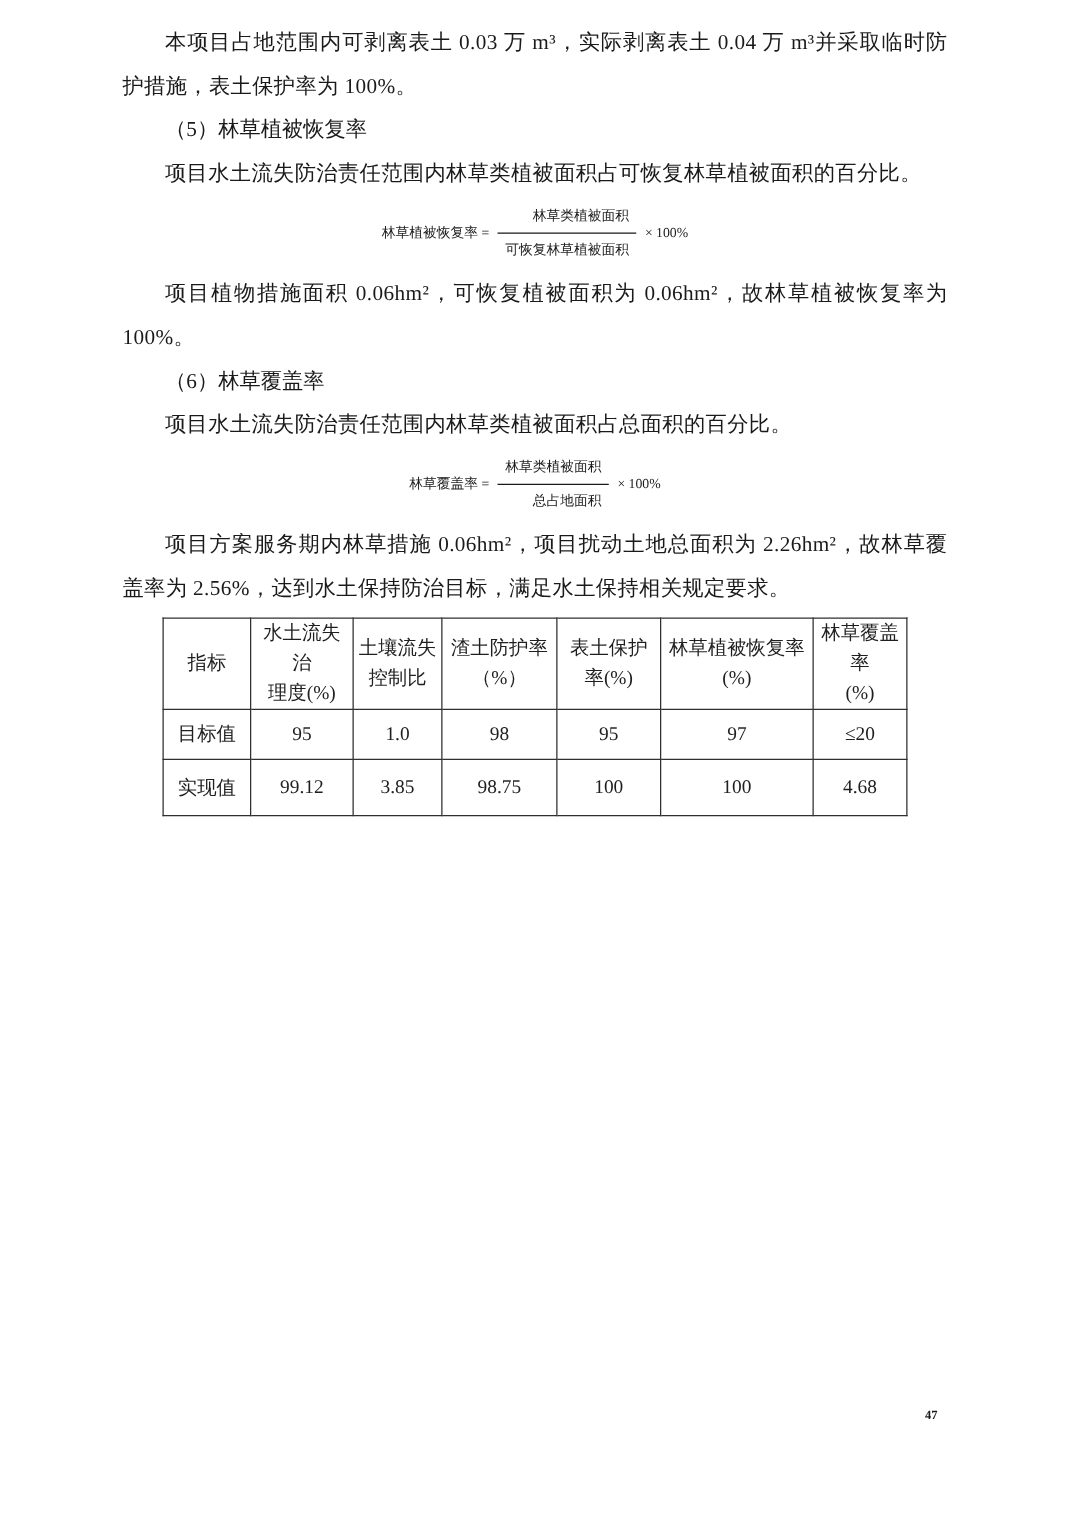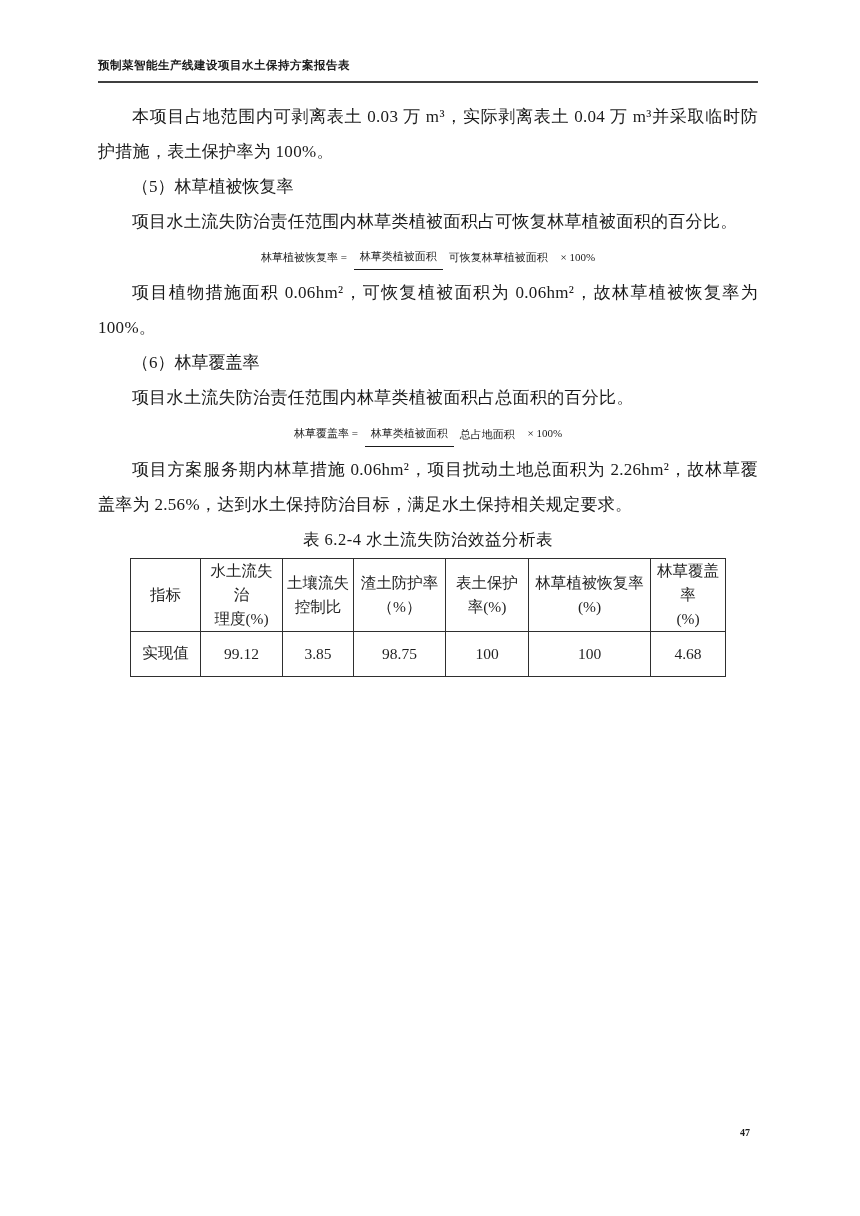--- a/index.html
+++ b/index.html
@@ -40,24 +40,24 @@
 
   .formula {
     text-align: center;
     font-size: 11px;
     line-height: 24px;
     margin: 5px 0;
     font-family: Liberation Serif, serif;
   }
   .formula .frac {
     display: inline-flex;
-    flex-direction: row;
+    flex-direction: column;
     vertical-align: middle;
     margin: 0 4px;
-    text-align: left;
+    text-align: right;
   }
   .formula .num { border-bottom: 1.5px solid #1a1a1a; padding: 0 6px 1px; }
   .formula .den { padding: 1px 6px 0; }
   .formula .lhs, .formula .rhs { vertical-align: middle; }
 
   .table-title {
     text-align: center;
     font-size: 16.5px;
     line-height: 24px;
     margin-top: 6px;
@@ -95,21 +95,20 @@
     top: 1127px;
     font-size: 10px;
     font-weight: bold;
   }
 </style>
 </head>
 <body>
 
 <div class="content">
 
-  <div class="doc-header">预制菜智能生产线建设项目水土保持方案报告表</div>
 
   <p class="body-text mt-first">本项目占地范围内可剥离表土 0.03 万 m³，实际剥离表土 0.04 万 m³并采取临时防护措施，表土保护率为 100%。</p>
 
   <div class="heading">（5）林草植被恢复率</div>
 
   <p class="body-text">项目水土流失防治责任范围内林草类植被面积占可恢复林草植被面积的百分比。</p>
 
   <div class="formula">
     <span class="lhs">林草植被恢复率 =</span>
     <span class="frac">
@@ -129,21 +128,20 @@
     <span class="lhs">林草覆盖率 =</span>
     <span class="frac">
       <span class="num">林草类植被面积</span>
       <span class="den">总占地面积</span>
     </span>
     <span class="rhs">× 100%</span>
   </div>
 
   <p class="body-text">项目方案服务期内林草措施 0.06hm²，项目扰动土地总面积为 2.26hm²，故林草覆盖率为 2.56%，达到水土保持防治目标，满足水土保持相关规定要求。</p>
 
-  <div class="table-title">表 6.2-4 水土流失防治效益分析表</div>
 
   <table class="benefit">
     <colgroup>
       <col style="width:70px">
         <col style="width:82px">
         <col style="width:71px">
       <col style="width:92px">
         <col style="width:83px">
         <col style="width:122px">
       <col style="width:75px">
@@ -159,20 +157,29 @@
 （%）</th>
         <th>表土保护
 率(%)</th>
         <th>林草植被恢复率
 (%)</th>
         <th>林草覆盖率
 (%)</th>
       </tr>
     </thead>
     <tbody>
+      <tr class="row-target">
+        <td>目标值</td>
+        <td>95</td>
+        <td>1.0</td>
+        <td>98</td>
+        <td>95</td>
+        <td>97</td>
+        <td>≤20</td>
+      </tr>
       <tr class="row-actual">
         <td>实现值</td>
         <td>99.12</td>
         <td>3.85</td>
         <td>98.75</td>
         <td>100</td>
         <td>100</td>
         <td>4.68</td>
       </tr>
     </tbody>

